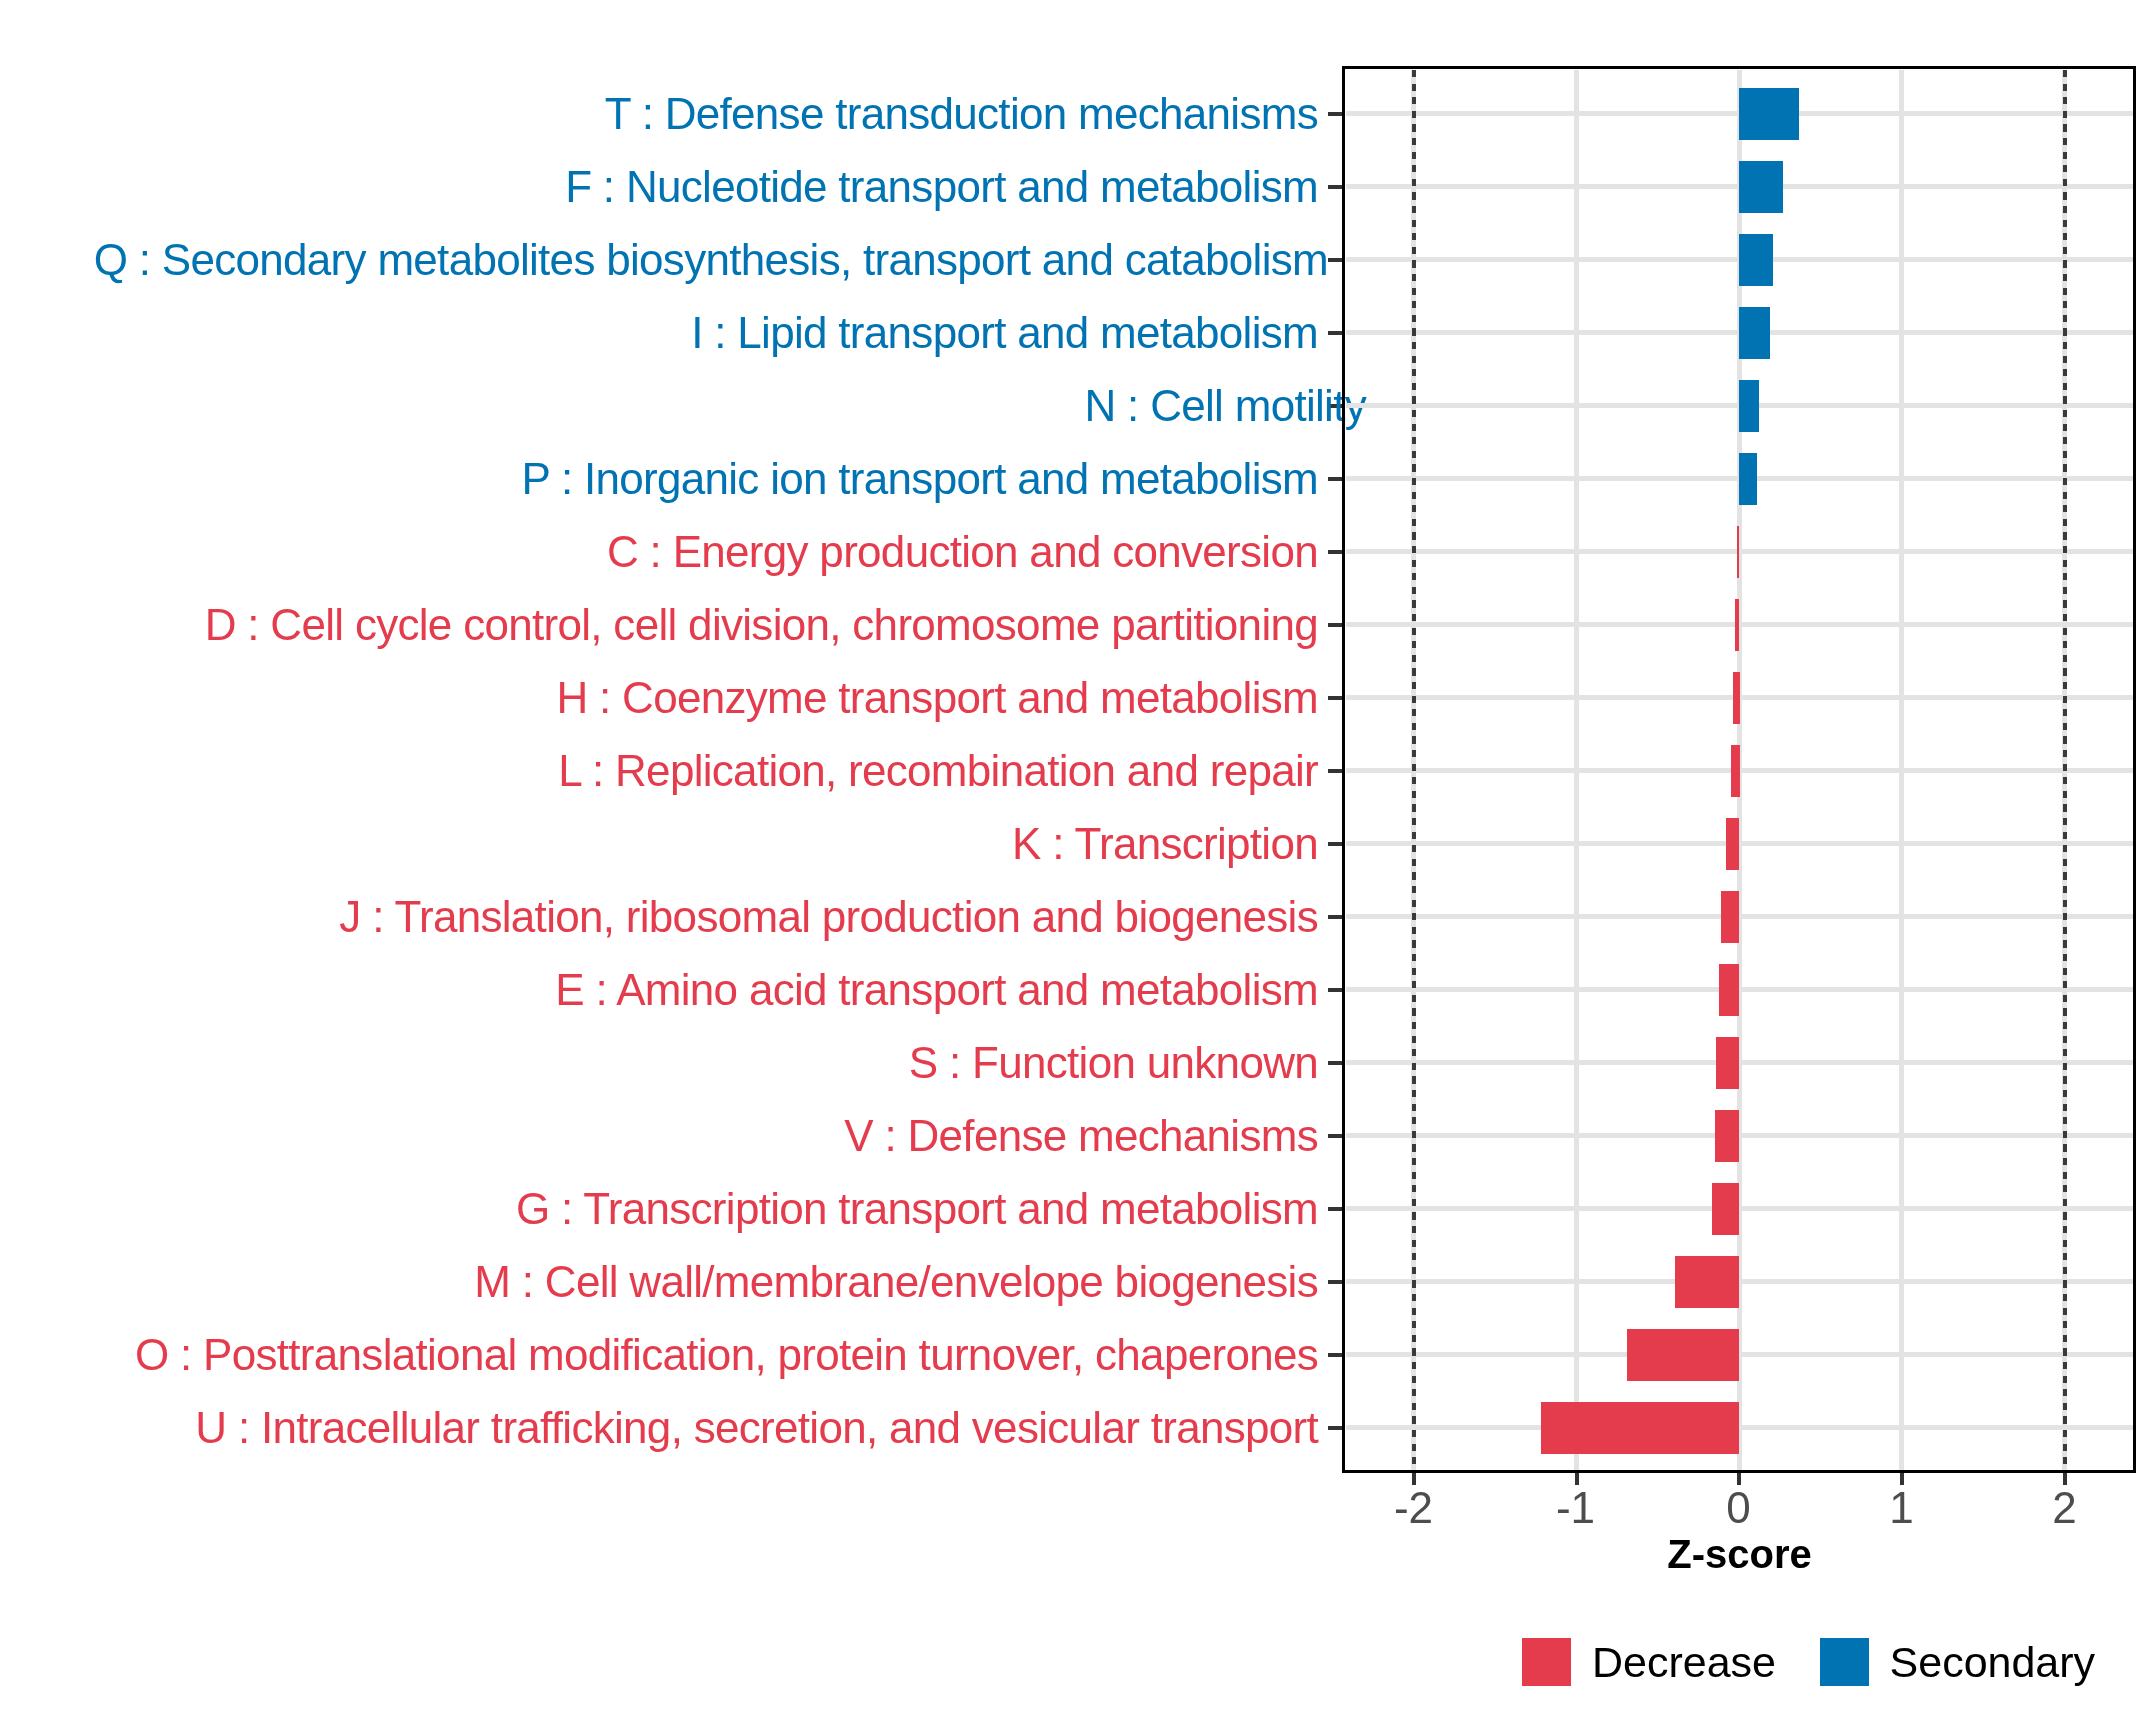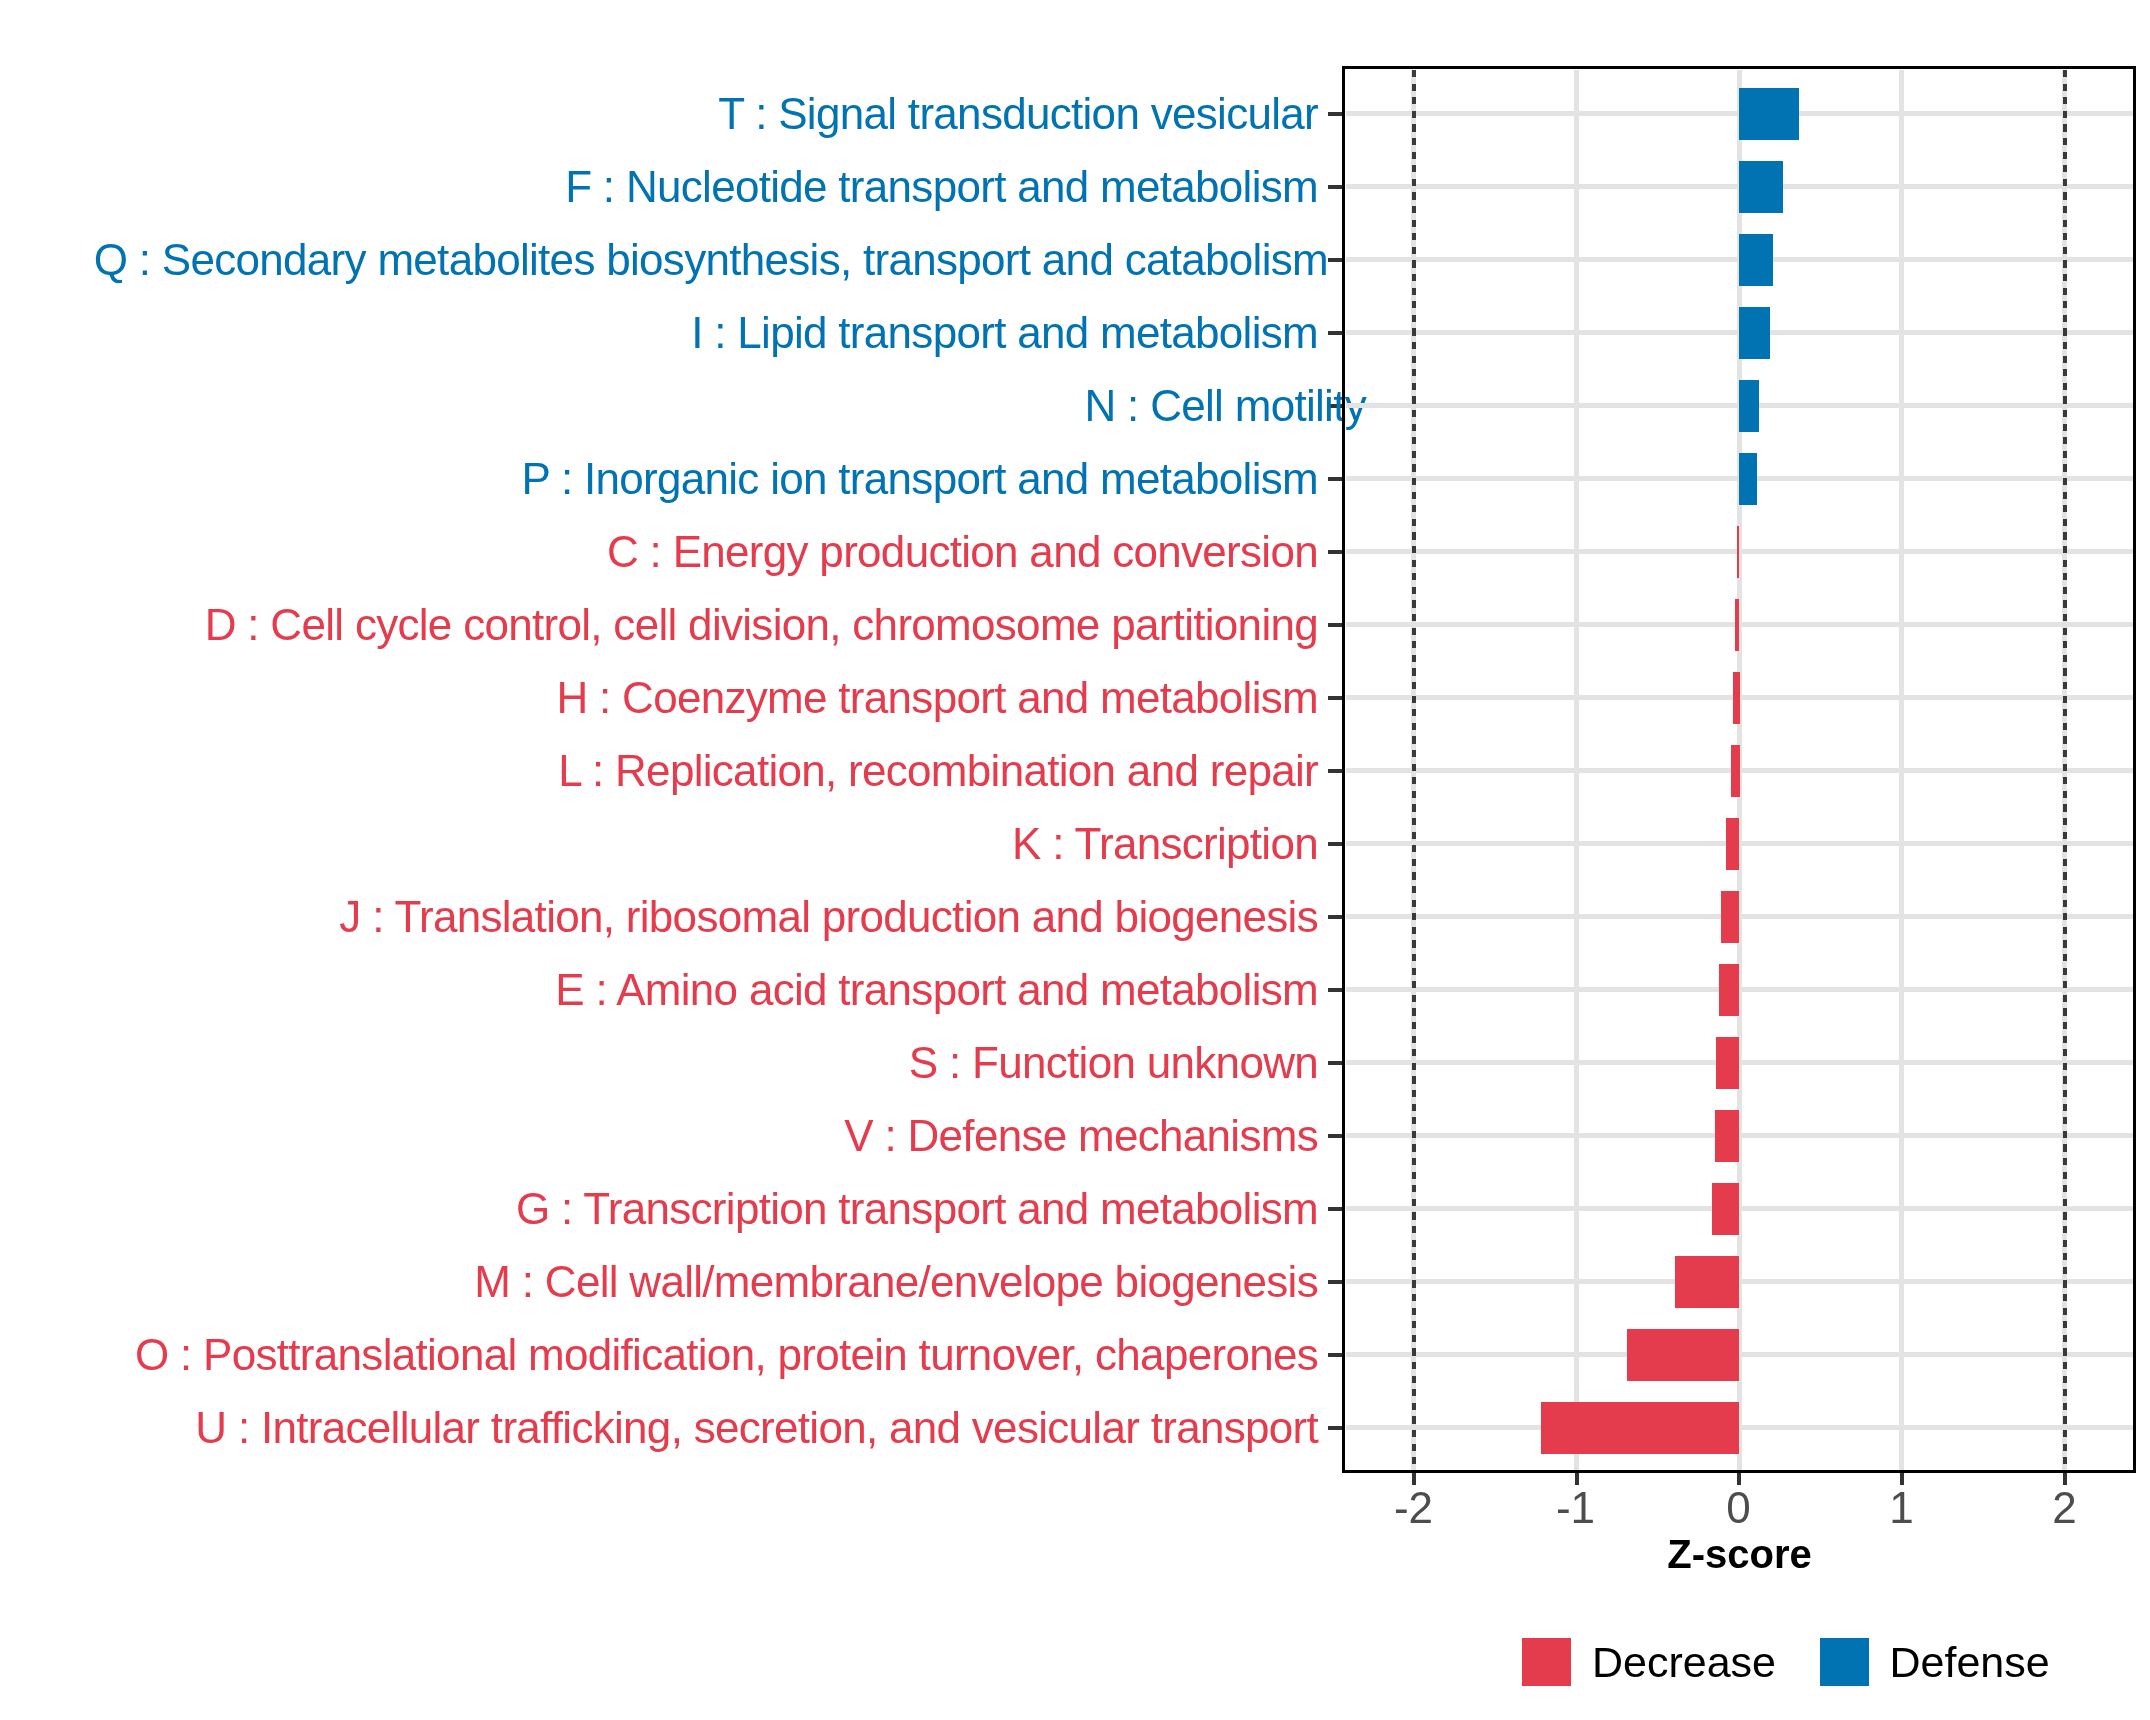--- a/index.html
+++ b/index.html
@@ -27,21 +27,21 @@
 
 <div id="stage">
   <div id="chart-layer">
       <div class="vgrid" style="left: 1411px; top: 70px; height: 1400px; background: rgb(227, 227, 227);"></div>
       <div class="vgrid" style="left: 1574px; top: 70px; height: 1400px; background: rgb(227, 227, 227);"></div>
       <div class="vgrid" style="left: 1737px; top: 70px; height: 1400px; background: rgb(227, 227, 227);"></div>
       <div class="vgrid" style="left: 1899px; top: 70px; height: 1400px; background: rgb(227, 227, 227);"></div>
       <div class="vgrid" style="left: 2062px; top: 70px; height: 1400px; background: rgb(227, 227, 227);"></div>
       <div class="hgrid" style="left: 1346px; width: 787px; top: 111px; background: rgb(227, 227, 227);"></div>
       <div class="ytick" style="left: 1328px; top: 112px;"></div>
-      <div class="ylab" style="right: 833px; top: 85px; color: rgb(1, 115, 178);">T : Signal transduction vesicular</div>
+      <div class="ylab" style="right: 833px; top: 85px; color: rgb(1, 115, 178);">T : Defense transduction mechanisms</div>
       <div class="bar" style="top: 88px; width: 60px; left: 1739px; background: rgb(1, 115, 178);"></div>
       <div class="hgrid" style="left: 1346px; width: 787px; top: 184px; background: rgb(227, 227, 227);"></div>
       <div class="ytick" style="left: 1328px; top: 185px;"></div>
       <div class="ylab" style="right: 833px; top: 158px; color: rgb(1, 115, 178);">F : Nucleotide transport and metabolism</div>
       <div class="bar" style="top: 161px; width: 44px; left: 1739px; background: rgb(1, 115, 178);"></div>
       <div class="hgrid" style="left: 1346px; width: 787px; top: 257px; background: rgb(227, 227, 227);"></div>
       <div class="ytick" style="left: 1328px; top: 258px;"></div>
       <div class="ylab" style="right: 823px; top: 231px; color: rgb(1, 115, 178);">Q : Secondary metabolites biosynthesis, transport and catabolism</div>
       <div class="bar" style="top: 234px; width: 34px; left: 1739px; background: rgb(1, 115, 178);"></div>
       <div class="hgrid" style="left: 1346px; width: 787px; top: 330px; background: rgb(227, 227, 227);"></div>
@@ -124,17 +124,17 @@
   <div id="panel-border" class="panel-border" style="left: 1342px; top: 66px; width: 794px; height: 1407px; border-color: rgb(0, 0, 0);"></div>
   <div id="xlabel" style="left: 1346px; width: 787px; top: 1526px;">Z-score</div>
   <div id="legend" style="left: 1500px; top: 1638px;">
     <div class="legend-item">
       <div class="swatch" id="swatch-decrease" style="background: rgb(228, 60, 77);"></div>
       <div class="legend-label">Decrease</div>
     </div>
     <div class="legend-gap"></div>
     <div class="legend-item">
       <div class="swatch" id="swatch-increase" style="background: rgb(1, 115, 178);"></div>
-      <div class="legend-label">Defense</div>
+      <div class="legend-label">Secondary</div>
     </div>
   </div>
 </div>
 
 
 </body></html>

